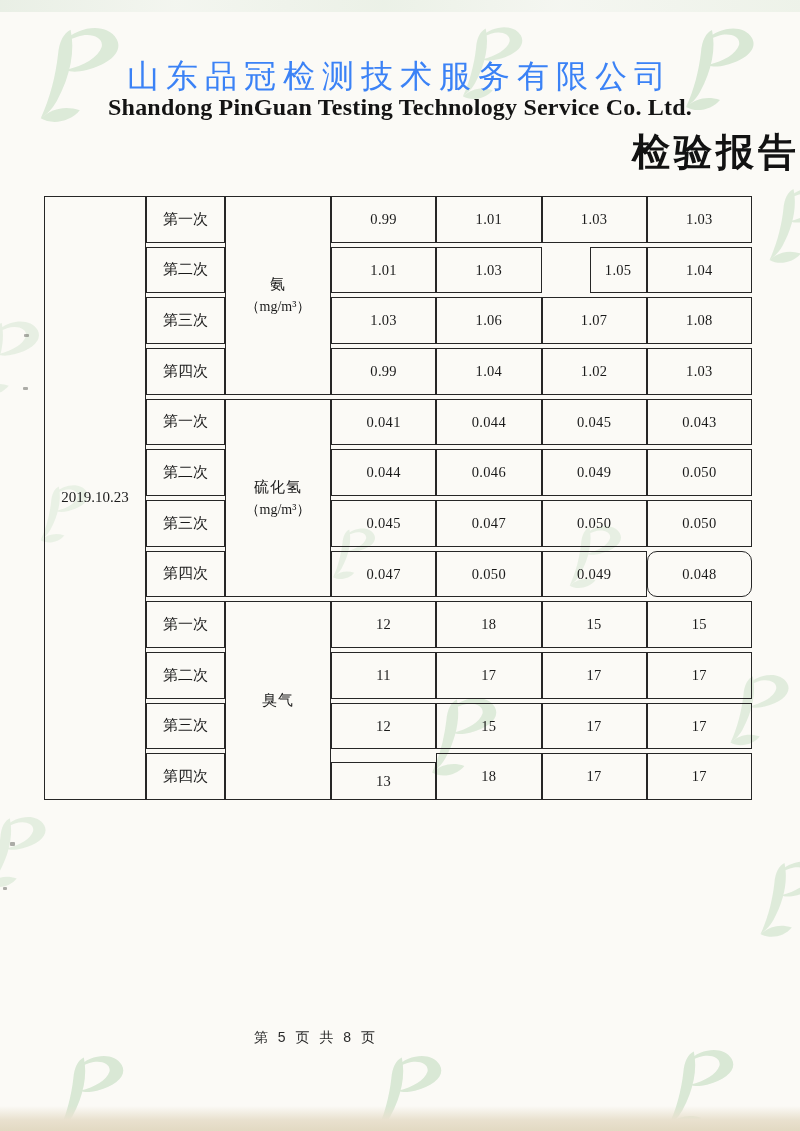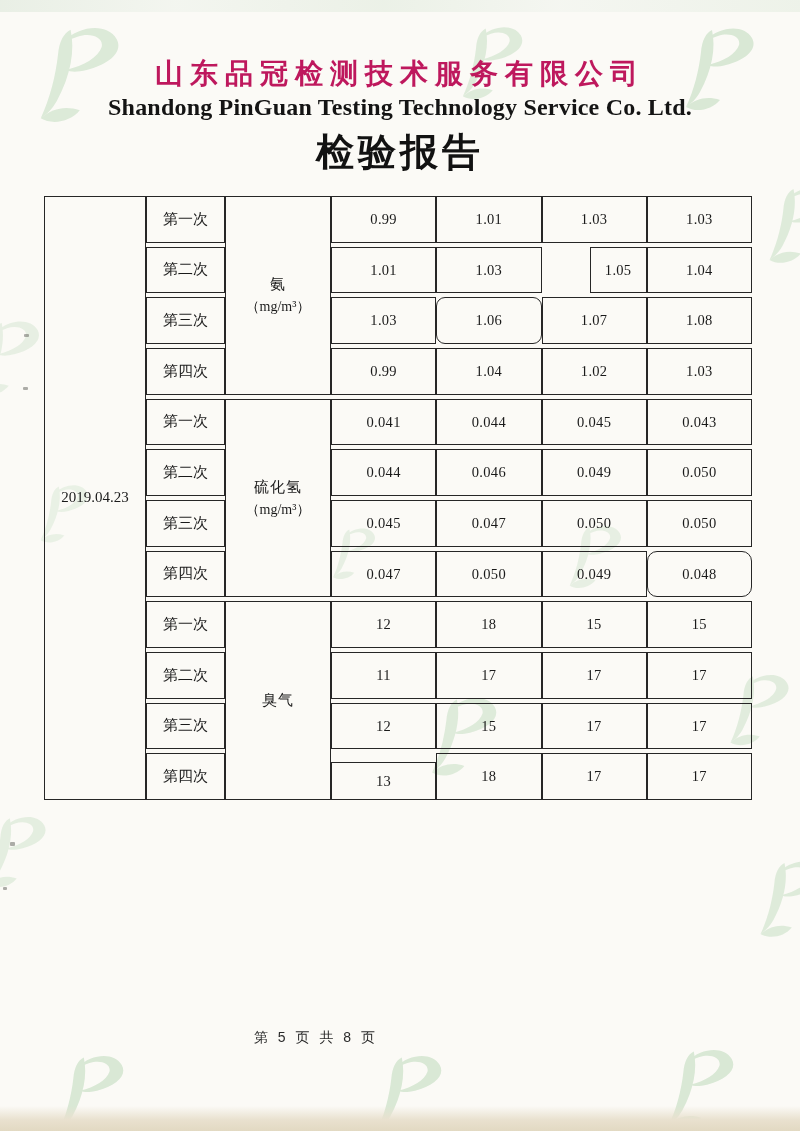--- a/index.html
+++ b/index.html
@@ -24,32 +24,32 @@
   }
   .speck{position:absolute;background:#6b6b66;border-radius:1px;opacity:.55;}
 
   
   .wm{position:absolute;pointer-events:none;}
 
   
   .company-zh{
     position:absolute;top:55px;left:0;width:800px;
     text-align:center;
-    font-size:28px;font-weight:bold;letter-spacing:7px;
-    color:#be185d;
+    font-size:32px;font-weight:normal;letter-spacing:7px;
+    color:#3b82f6;
   }
   .company-en{
     position:absolute;top:94px;left:0;width:800px;
     text-align:center;
     font-size:24px;font-weight:bold;letter-spacing:.2px;
     color:#141414;
   }
   .report-title-zh{
     position:absolute;top:127px;left:0;width:800px;
-    text-align:center;
+    text-align:right;
     font-family:"Liberation Sans","DejaVu Sans",sans-serif;
     font-size:38px;font-weight:bold;letter-spacing:4px;
     color:#121212;
   }
   .report-title-en{
     position:absolute;top:170px;left:0;width:800px;
     text-align:center;
     font-family:"DejaVu Sans Mono","Liberation Mono",monospace;
     font-size:20px;font-weight:bold;letter-spacing:1px;
     color:#121212;
@@ -150,38 +150,38 @@
   <div class="speck" style="left:24px;top:334px;width:5px;height:3px"></div>
   <div class="speck" style="left:23px;top:387px;width:5px;height:3px"></div>
   <div class="speck" style="left:10px;top:842px;width:5px;height:4px"></div>
   <div class="speck" style="left:3px;top:887px;width:4px;height:3px"></div>
 
   <div class="company-zh">山东品冠检测技术服务有限公司</div>
   <div class="company-en">Shandong PinGuan Testing Technology Service Co. Ltd.</div>
   <div class="report-title-zh">检验报告</div>
 
   <div class="report-table">
-      <div class="cell" style="grid-area: 1 / 1 / span 12;">2019.04.23</div>
+      <div class="cell" style="grid-area: 1 / 1 / span 12;">2019.10.23</div>
       <div class="cell" style="grid-area: 1 / 3 / span 4;">
         <span class="param-name">氨</span>
         <span class="param-unit">（mg/m³）</span>
       </div>
       <div class="cell" style="grid-area: 1 / 2 / span 1;">第一次</div>
       <div class="cell value-cell" style="grid-area: 1 / 4 / span 1;">0.99</div>
       <div class="cell value-cell" style="grid-area: 1 / 5 / span 1;">1.01</div>
       <div class="cell value-cell" style="grid-area: 1 / 6 / span 1;">1.03</div>
       <div class="cell value-cell" style="grid-area: 1 / 7 / span 1;">1.03</div>
       <div class="cell" style="grid-area: 2 / 2 / span 1;">第二次</div>
       <div class="cell value-cell" style="grid-area: 2 / 4 / span 1;">1.01</div>
       <div class="cell value-cell" style="grid-area: 2 / 5 / span 1;">1.03</div>
       <div class="cell value-cell" style="grid-area: 2 / 6 / span 1; margin-left: 48px;">1.05</div>
       <div class="cell value-cell" style="grid-area: 2 / 7 / span 1;">1.04</div>
       <div class="cell" style="grid-area: 3 / 2 / span 1;">第三次</div>
       <div class="cell value-cell" style="grid-area: 3 / 4 / span 1;">1.03</div>
-      <div class="cell value-cell" style="grid-area: 3 / 5 / span 1; border-radius: 9px;">1.06</div>
+      <div class="cell value-cell" style="grid-area: 3 / 5 / span 1;">1.06</div>
       <div class="cell value-cell" style="grid-area: 3 / 6 / span 1;">1.07</div>
       <div class="cell value-cell" style="grid-area: 3 / 7 / span 1;">1.08</div>
       <div class="cell" style="grid-area: 4 / 2 / span 1;">第四次</div>
       <div class="cell value-cell" style="grid-area: 4 / 4 / span 1;">0.99</div>
       <div class="cell value-cell" style="grid-area: 4 / 5 / span 1;">1.04</div>
       <div class="cell value-cell" style="grid-area: 4 / 6 / span 1;">1.02</div>
       <div class="cell value-cell" style="grid-area: 4 / 7 / span 1;">1.03</div>
       <div class="cell" style="grid-area: 5 / 3 / span 4;">
         <span class="param-name">硫化氢</span>
         <span class="param-unit">（mg/m³）</span>

